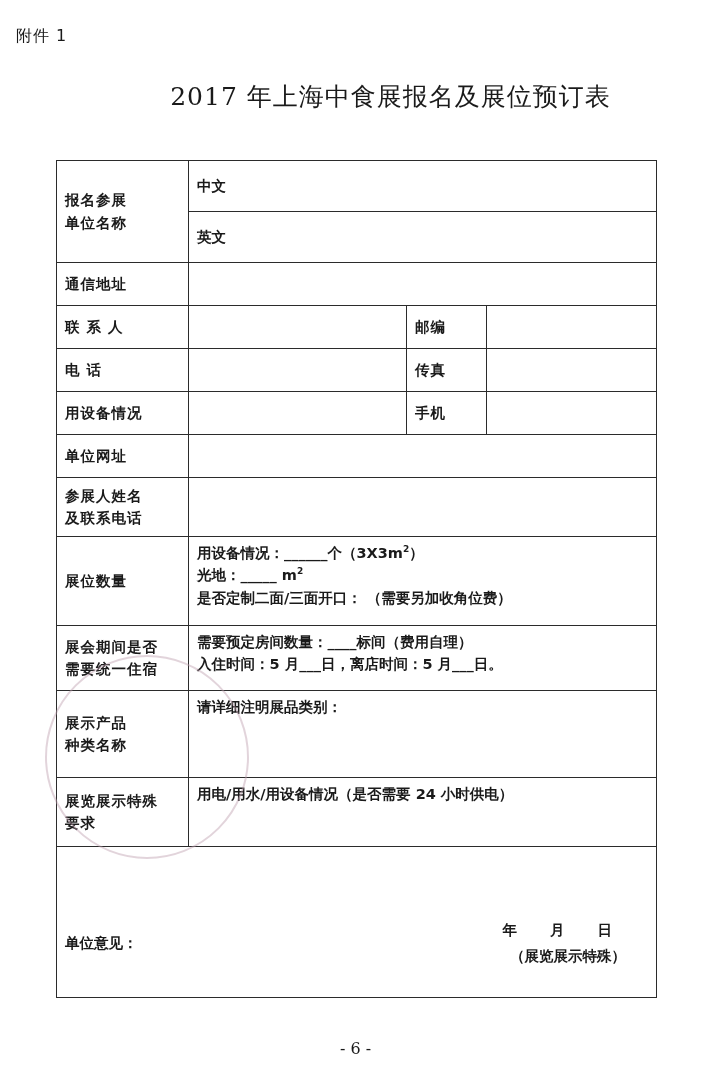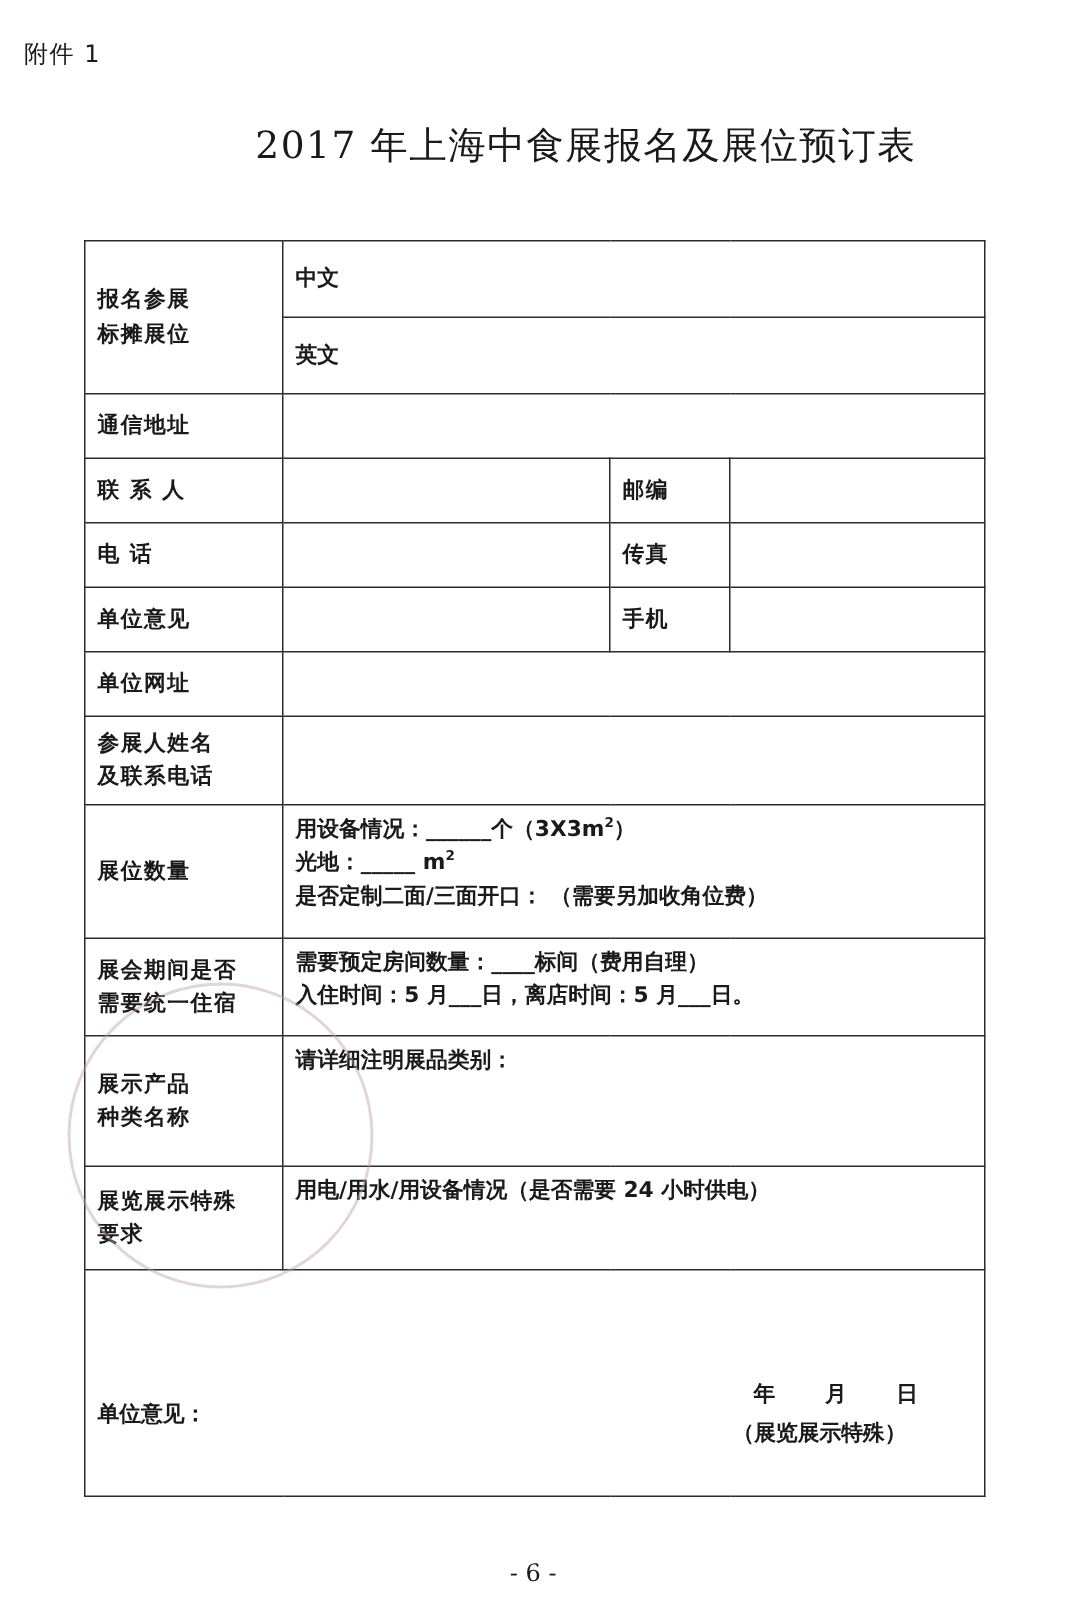--- a/index.html
+++ b/index.html
@@ -85,21 +85,21 @@
     position: relative;
   }
   .opinion-label {
     padding-top: 42px;
     display: block;
   }
   .sign-block {
     position: absolute;
     right: 30px;
     bottom: 28px;
-    text-align: left;
+    text-align: right;
     font-size: 14.5px;
     line-height: 1.8;
   }
   .sign-date {
     letter-spacing: 14px;
     padding-left: 14px;
   }
   .stamp {
     position: absolute;
     left: 45px;
@@ -134,21 +134,21 @@
       <colgroup>
         <col style="width:132px">
         <col style="width:218px">
         <col style="width:80px">
         <col style="width:170px">
       </colgroup>
 
       <tbody>
           <tr>
         <td class="lbl multi" rowspan="2">报名参展
-标摊展位</td>
+单位名称</td>
         <td class="val cell-tall" colspan="3">中文</td>
       </tr>
       <tr>
         <td class="val cell-tall" colspan="3">英文</td>
       </tr>
 
       <tr>
         <td class="lbl">通信地址</td>
         <td class="val cell-med" colspan="3"></td>
       </tr>
@@ -161,21 +161,21 @@
       </tr>
 
       <tr>
         <td class="lbl">电    话</td>
         <td class="val cell-med"></td>
         <td class="sub-lbl">传真</td>
         <td class="val"></td>
       </tr>
 
       <tr>
-        <td class="lbl">单位意见</td>
+        <td class="lbl">用设备情况</td>
         <td class="val cell-med"></td>
         <td class="sub-lbl">手机</td>
         <td class="val"></td>
       </tr>
 
       <tr>
         <td class="lbl">单位网址</td>
         <td class="val cell-med" colspan="3"></td>
       </tr>
 

